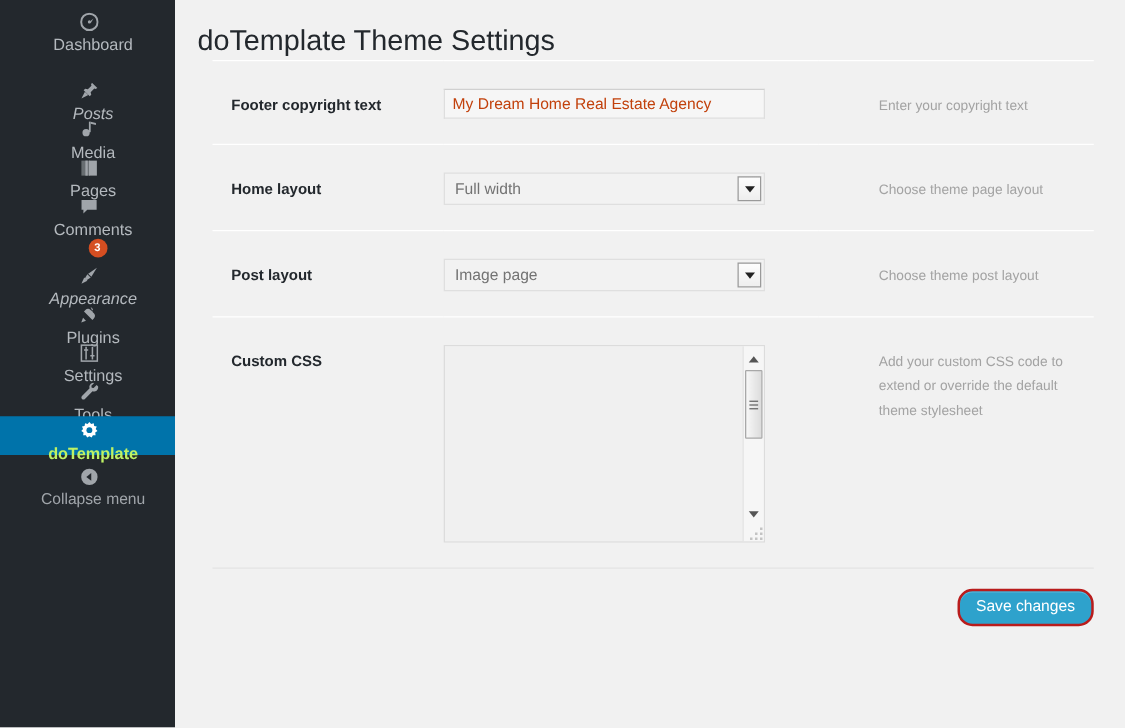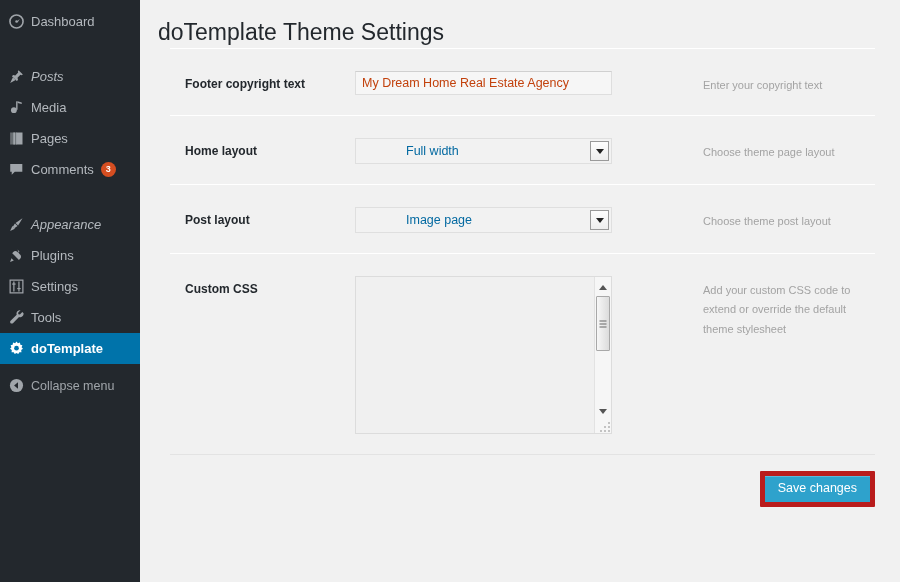--- a/index.html
+++ b/index.html
@@ -24,36 +24,37 @@
   .menu-item {
     position: relative;
     display: flex;
     align-items: center;
     height: 31px;
     padding-left: 9px;
     color: #b4b9be;
     font-size: 13px;
     cursor: pointer;
     user-select: none;
+    flex-direction: column;
   }
   .menu-item .mi-icon {
     width: 22px;
     flex: 0 0 22px;
     display: flex;
     align-items: center;
     justify-content: flex-start;
     color: #a0a5aa;
     line-height: 1;
   }
   .menu-item .mi-icon svg { display: block; }
   .menu-item .mi-label { white-space: nowrap; }
   .menu-item.gap-before { margin-top: 24px; font-style: italic; }
   .menu-item.active {
     background: #0073aa;
-    color: #ffffff;
+    color: #bef264;
     font-weight: bold;
   }
   .menu-item.active .mi-icon { color: #ffffff; }
   .menu-item.active::after {
     content: "";
     position: absolute;
     right: -8px;
     top: 50%;
     margin-top: -8px;
     width: 0; height: 0;
@@ -141,25 +142,24 @@
     width: 257px;
     height: 26px;
     background: #f2f2f2;
     border: 1px solid #dfdfdf;
     display: flex;
     align-items: center;
   }
   .select-wrap .sel-value {
     padding-left: 8px;
     font-size: 12.5px;
-    color: #0369a1;
+    color: #737373;
     flex: 1 1 auto;
     white-space: nowrap;
     overflow: hidden;
-    margin-left: 42px;
   }
   .sel-button {
     position: absolute;
     right: 2px;
     top: 2px;
     width: 19px;
     height: 20px;
     background: linear-gradient(#fdfdfd, #eeeeee);
     border: 1px solid #9a9a9a;
     display: flex;
@@ -263,22 +263,22 @@
     border-top: 1px solid #e3e3e3;
     margin: 0 25px 0 30px;
   }
   .save-row {
     padding: 16px 25px 0 0;
     text-align: right;
   }
   .btn-primary {
     display: inline-block;
     background: #2ea2cc;
-    border: 5px solid #b91c1c;
-    border-radius: 1px;
+    border: 2px solid #b91c1c;
+    border-radius: 12px;
     color: #ffffff;
     font-size: 12.5px;
     font-family: "Liberation Sans", sans-serif;
     padding: 6px 13px 7px;
     cursor: pointer;
     box-shadow: 0 1px 0 rgba(120,200,230,.6) inset;
     line-height: 1;
   }
 </style>
 </head>

